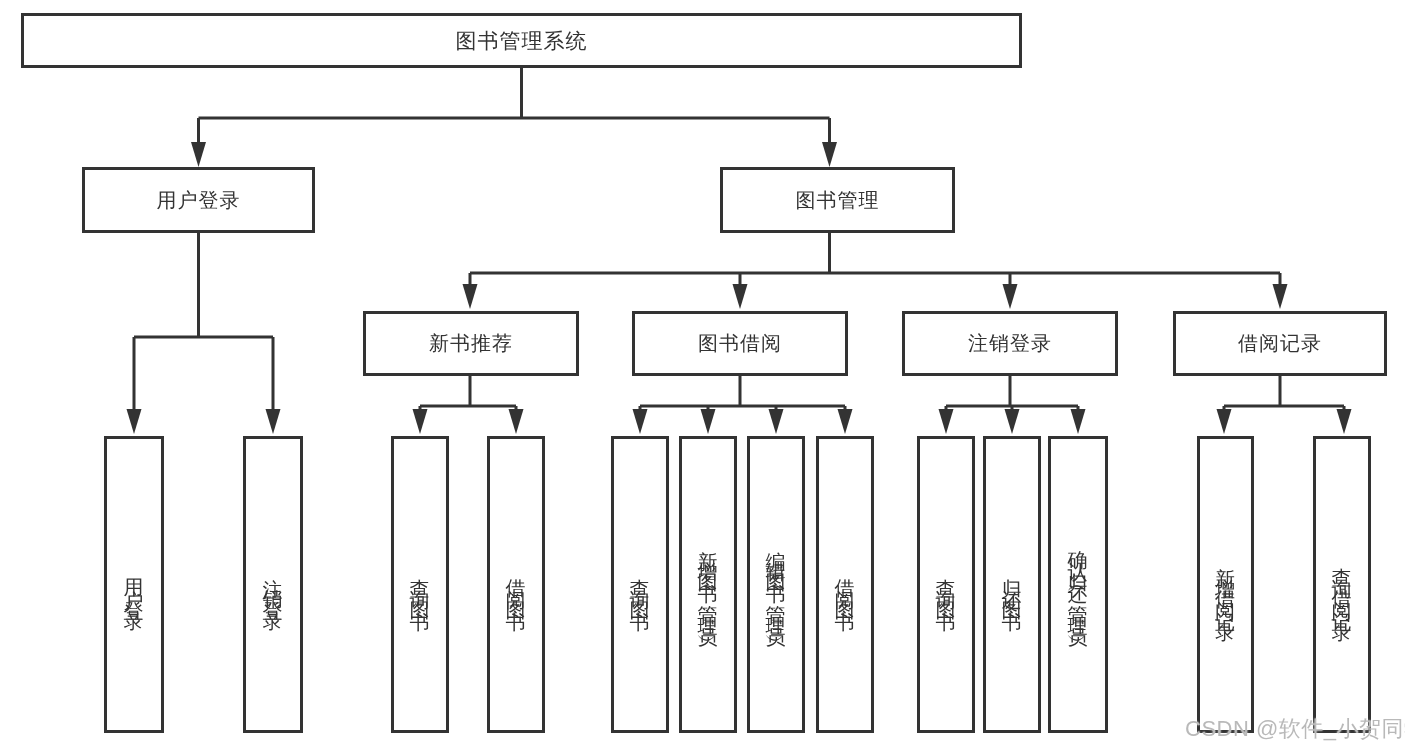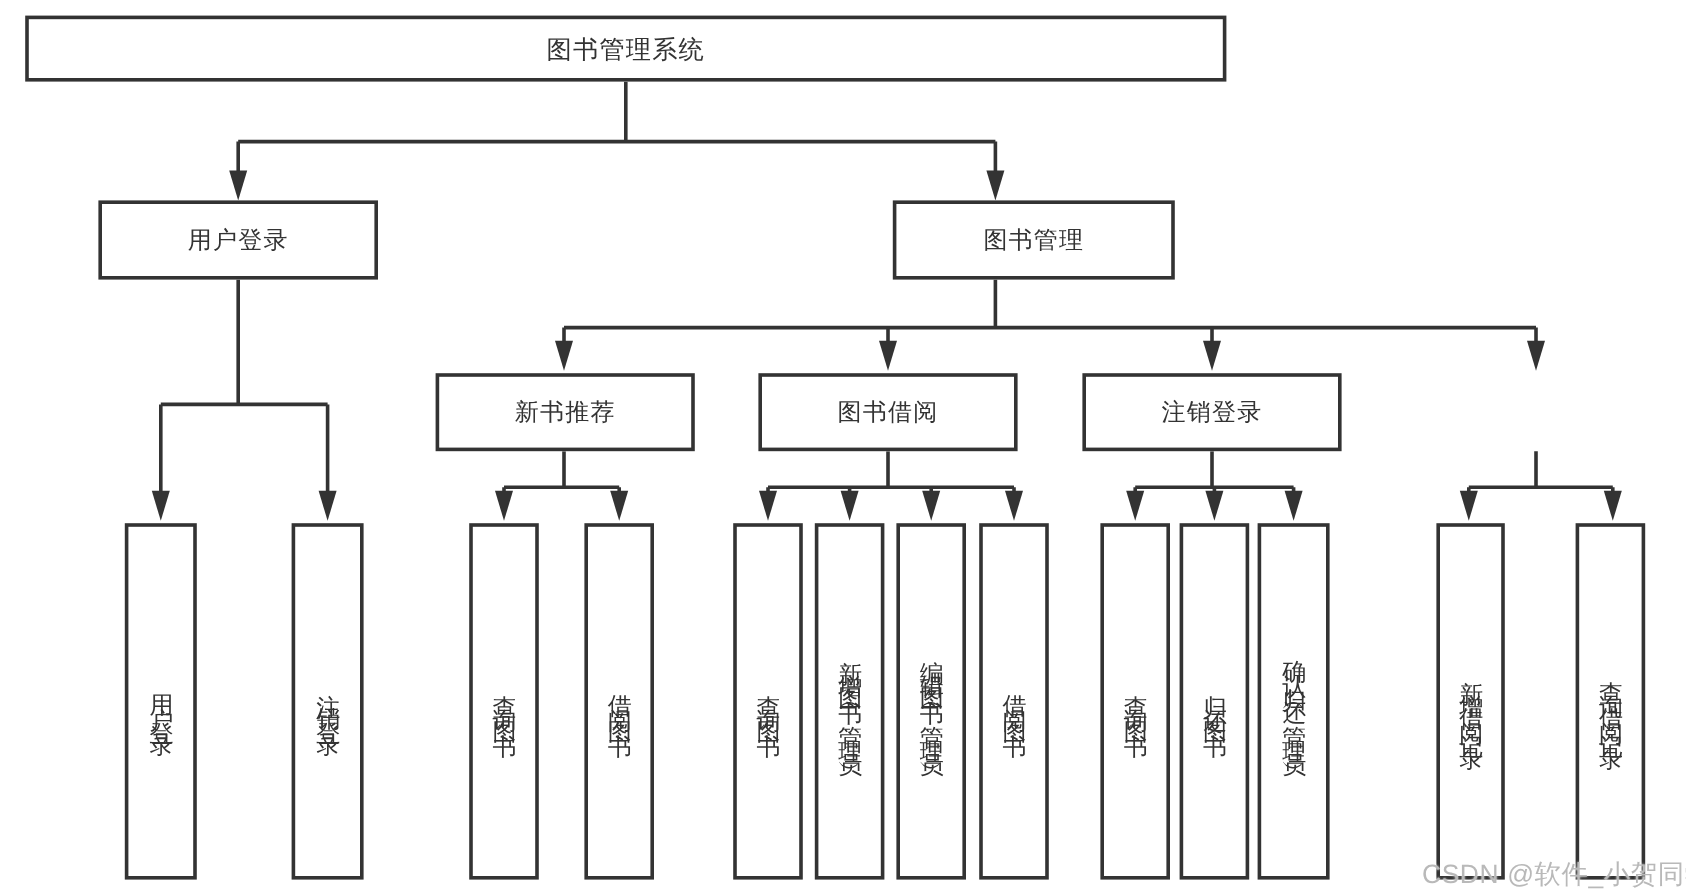--- a/index.html
+++ b/index.html
@@ -30,21 +30,21 @@
     border: 3px solid #333333;
     display: flex;
     align-items: center;
     justify-content: center;
     text-align: center;
     color: #333333;
   }
   .node.h { font-size: 20px; letter-spacing: 1px; }
   #n-root { left: 21px; top: 13px; width: 1001px; height: 55px; font-size: 21px; }
   #n-user-login   { left: 82px;  top: 167px; width: 233px; height: 66px; }
-  #n-book-mgmt    { left: 744px; top: 167px; width: 235px; height: 66px; }
+  #n-book-mgmt    { left: 720px; top: 167px; width: 235px; height: 66px; }
   #n-new-rec      { left: 363px; top: 311px; width: 216px; height: 65px; }
   #n-bk-borrow    { left: 632px; top: 311px; width: 216px; height: 65px; }
   #n-cur-borrow   { left: 902px; top: 311px; width: 216px; height: 65px; }
   #n-borrow-rec   { left: 1173px; top: 311px; width: 214px; height: 65px; }
 
   .node.v { top: 436px; height: 297px; }
   .node.v span {
     writing-mode: vertical-lr;
     text-orientation: mixed;
     font-size: 20px;
@@ -124,20 +124,21 @@
   </svg>
 
   <div class="node h" id="n-root">图书管理系统</div>
 
   <div class="node h" id="n-user-login">用户登录</div>
   <div class="node h" id="n-book-mgmt">图书管理</div>
 
   <div class="node h" id="n-bk-borrow">图书借阅</div>
   <div class="node h" id="n-new-rec">新书推荐</div>
   <div class="node h" id="n-cur-borrow">注销登录</div>
+  <div class="node h" id="n-borrow-rec">借阅记录</div>
 
   <div class="node v" id="l-user-login">
     <span>用户登录</span>
   </div>
   <div class="node v" id="l-logout">
     <span>注销登录</span>
   </div>
   <div class="node v" id="l-rec-query">
     <span>查询图书</span>
   </div>

